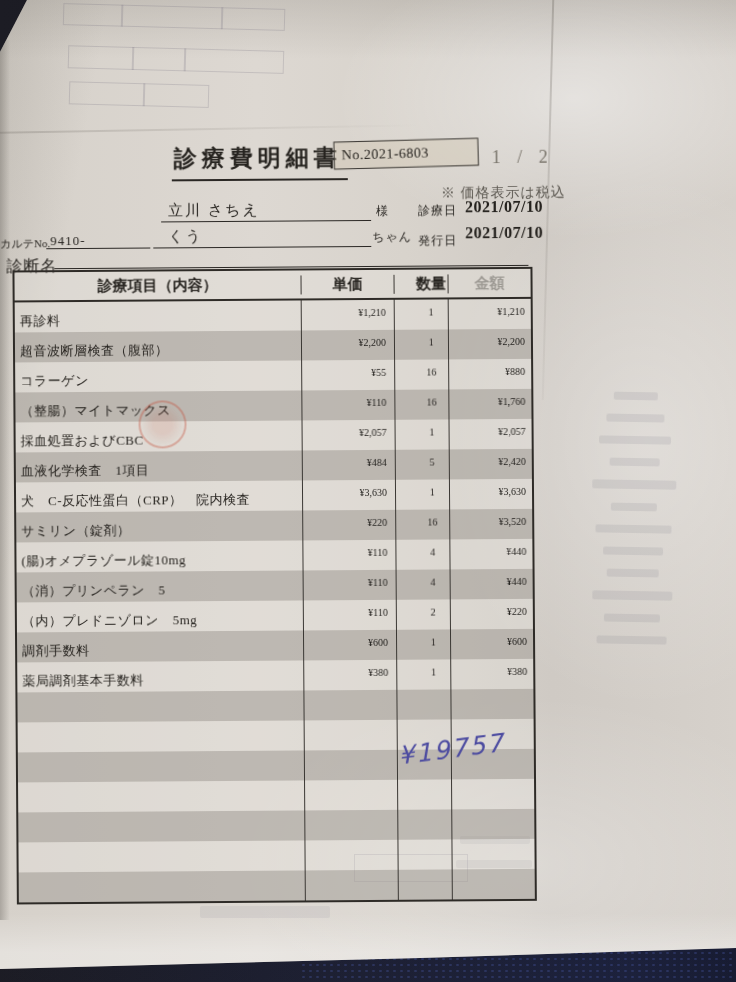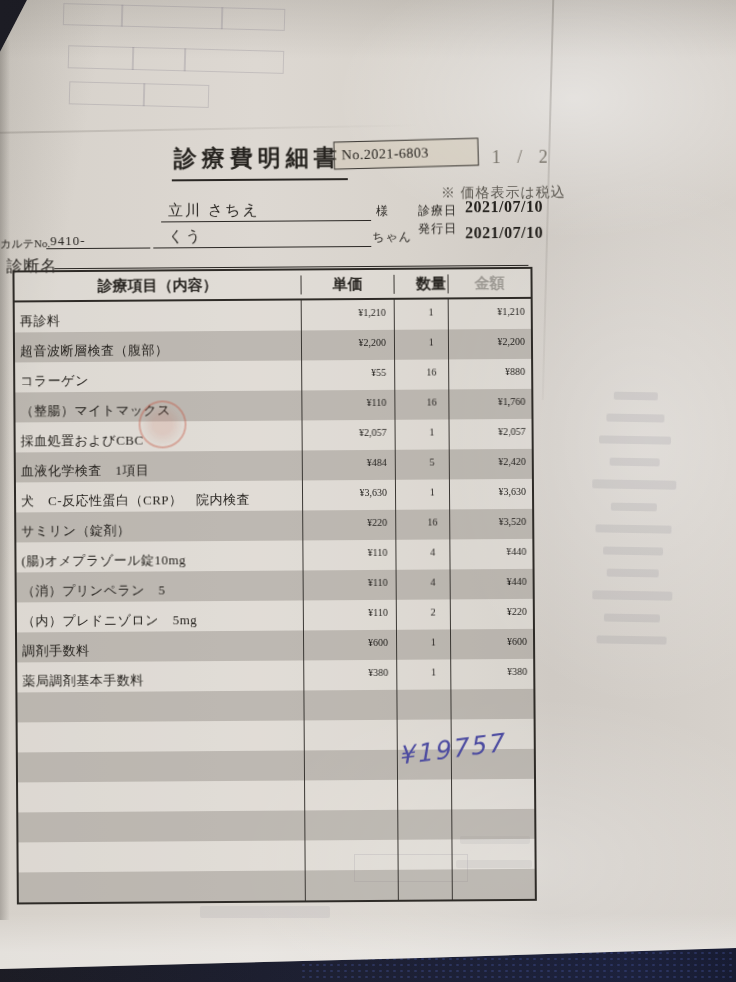--- a/index.html
+++ b/index.html
@@ -127,21 +127,21 @@
 
       <div class="abs name" style="left:170px;top:200px;">立川 さちえ</div>
       <div class="abs uline" style="left:163px;top:220px;width:210px;"></div>
       <div class="abs small-label" style="left:378px;top:203px;">様</div>
       <div class="abs small-label" style="left:420px;top:203px;">診療日</div>
       <div class="abs date" style="left:467px;top:199px;">2021/07/10</div>
 
       <div class="abs name" style="left:170px;top:226px;">くう</div>
       <div class="abs uline" style="left:155px;top:246px;width:218px;"></div>
       <div class="abs small-label" style="left:374px;top:229px;">ちゃん</div>
-      <div class="abs small-label" style="left:420px;top:221px;">発行日</div>
+      <div class="abs small-label" style="left:420px;top:233px;">発行日</div>
       <div class="abs date" style="left:467px;top:225px;">2021/07/10</div>
 
       <div class="abs" style="left:2px;top:234px;font-size:11px;">カルテNo.</div>
       <div class="abs" style="left:52px;top:231px;font-size:13px;letter-spacing:1px;">9410-</div>
       <div class="abs uline" style="left:48px;top:246px;width:104px;"></div>
 
       <div class="abs" style="left:8px;top:254px;font-size:16px;letter-spacing:1px;">診断名</div>
       <div class="abs uline" style="left:56px;top:266px;width:474px;"></div>
 
       <div class="bill-table">

